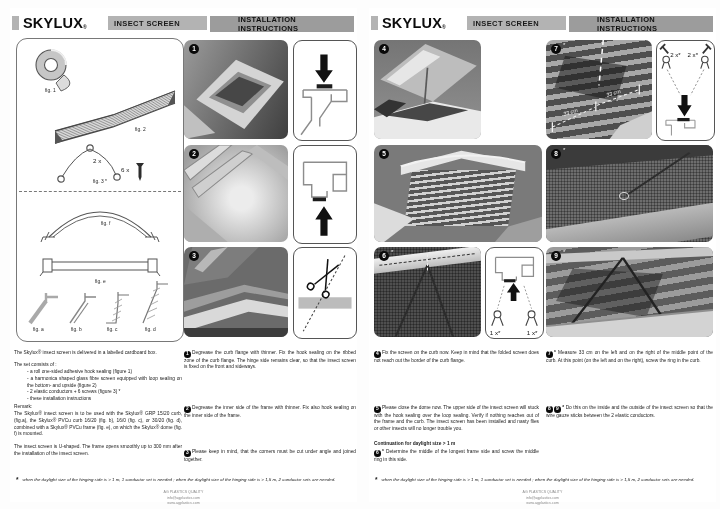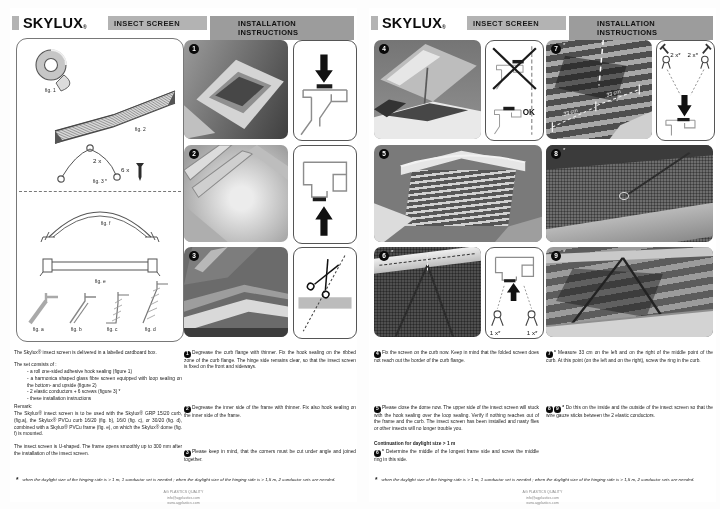--- a/index.html
+++ b/index.html
@@ -3,21 +3,21 @@
 <meta charset="utf-8">
 <style>
   html,body{margin:0;padding:0;}
   body{width:720px;height:509px;background:#fdfdfd;position:relative;
        font-family:"Liberation Sans",sans-serif;color:#1a1a1a;overflow:hidden;}
   .page{position:absolute;top:8px;width:347px;height:494px;background:#fff;}
   #pageL{left:10px;} #pageR{left:369px;}
 
   
   .hbar{position:absolute;left:2px;top:8px;width:195px;height:14px;background:#b3b3b3;}
-  .htitle{position:absolute;left:200px;right:3px;top:8px;height:24px;background:#9c9c9c;
+  .htitle{position:absolute;left:200px;right:3px;top:8px;height:16px;background:#9c9c9c;
           display:flex;align-items:center;justify-content:center;padding-left:28px;}
   .htitle span{font-size:7.5px;font-weight:bold;color:#101010;letter-spacing:.35px;}
   .logobox{position:absolute;left:9px;top:0;width:89px;height:22px;background:#fff;
            display:flex;align-items:flex-end;padding-left:4px;box-sizing:border-box;}
   .logoword{font-weight:bold;font-size:14.5px;letter-spacing:.2px;color:#0c0c0c;line-height:1;}
   .logoreg{font-size:5px;font-weight:bold;vertical-align:6px;}
   .product{position:absolute;left:104px;top:11px;font-size:7.5px;font-weight:bold;
            color:#191919;letter-spacing:.4px;}
 
   
@@ -265,38 +265,20 @@
     <span class="badge">4</span>
     <svg viewBox="0 0 100 100" preserveAspectRatio="none">
       <polygon points="6,40 48,4 96,26 55,62" fill="#bdbdbd"></polygon>
       <polygon points="12,40 46,10 62,17 24,46" fill="#ededed" opacity=".85"></polygon>
       <line x1="50" y1="28" x2="47" y2="68" stroke="#5a5a5a" stroke-width="1.6"></line>
       <polygon points="0,78 55,62 100,72 100,100 0,100" fill="#e9e9e9"></polygon>
       <polygon points="10,76 52,64 88,71 50,82" fill="#474747"></polygon>
       <polygon points="0,70 14,60 30,64 12,78" fill="#333"></polygon>
     </svg>
   </div>
-  <div class="diag" style="left:116px;top:32px;width:57px;height:99px;">
-    <svg viewBox="0 0 56 95">
-      <line x1="45" y1="4" x2="45" y2="91" stroke="#777" stroke-width="1" stroke-dasharray="4,2.5"></line>
-      <g stroke="#9a9a9a" stroke-width="1.6" fill="none" transform="translate(6,14) scale(.62)">
-        <path d="M7,14 H49 M49,14 V25 H34 V18 M7,14 V21 H15 M15,21 V40 L7,52"></path>
-      </g>
-      <rect x="26" y="17.5" width="11" height="3.4" fill="#1c1c1c"></rect>
-      <g>
-        <line x1="7" y1="6" x2="49" y2="46" stroke="#1a1a1a" stroke-width="2.2"></line>
-        <line x1="49" y1="6" x2="7" y2="46" stroke="#1a1a1a" stroke-width="2.2"></line>
-      </g>
-      <g stroke="#9a9a9a" stroke-width="1.6" fill="none" transform="translate(4,58) scale(.62)">
-        <path d="M7,14 H49 M49,14 V25 H34 V18 M7,14 V21 H15 M15,21 V40 L7,52"></path>
-      </g>
-      <rect x="17" y="63.5" width="11" height="3.4" fill="#1c1c1c"></rect>
-      <text x="36" y="72" font-size="8" font-weight="bold" fill="#111" font-family="Liberation Sans">OK</text>
-    </svg>
-  </div>
 
   <div class="photo" style="left:5px;top:137px;width:168px;height:97px;background:#7a7a7a;">
     <span class="badge">5</span>
     <div class="band" style="left:20%;top:26%;width:62%;height:58%;transform:skewX(-8deg);
          background:repeating-linear-gradient(173deg,#d2d2d2 0 2.5px,#565656 2.5px 6px);"></div>
     <svg viewBox="0 0 100 100" preserveAspectRatio="none">
       <polygon points="16,22 52,6 90,18 90,27 52,14 16,31" fill="#e6e6e6"></polygon>
       <path d="M16,22 Q52,2 90,18" fill="none" stroke="#f2f2f2" stroke-width="2"></path>
       <polygon points="0,60 24,76 6,100 0,100" fill="#dcdcdc"></polygon>
       <polygon points="80,84 100,74 100,100 72,100" fill="#9e9e9e"></polygon>

